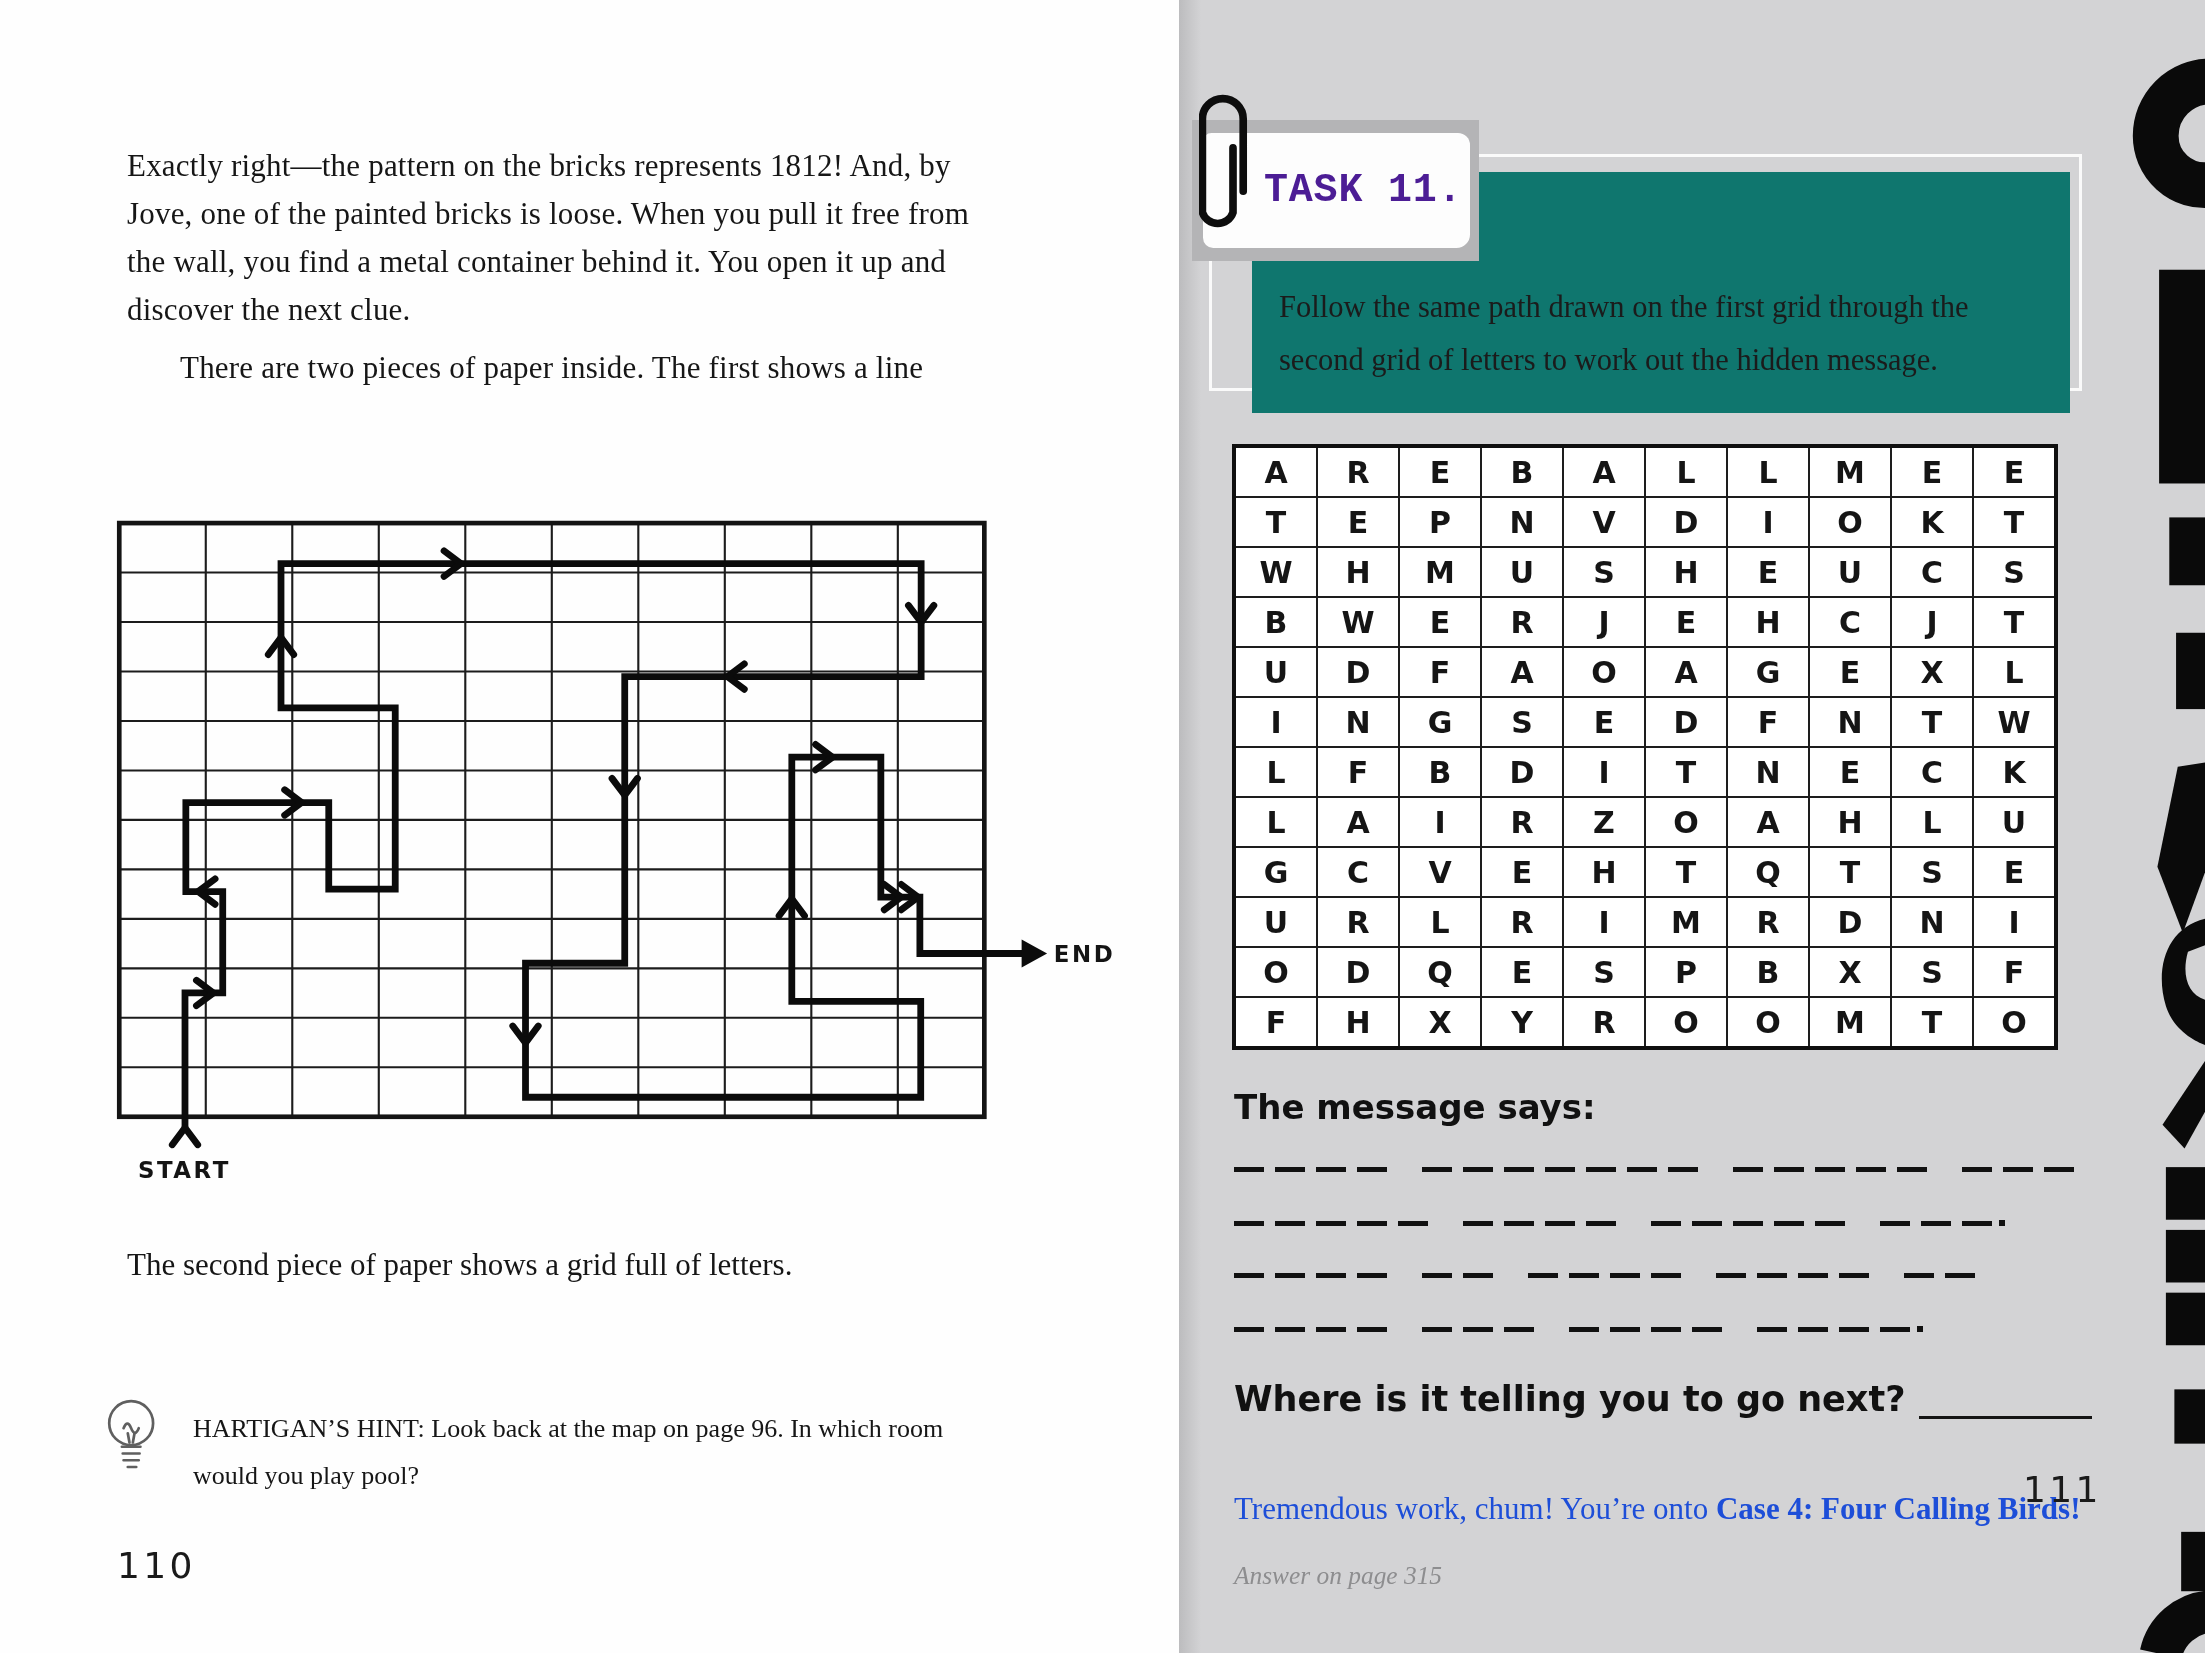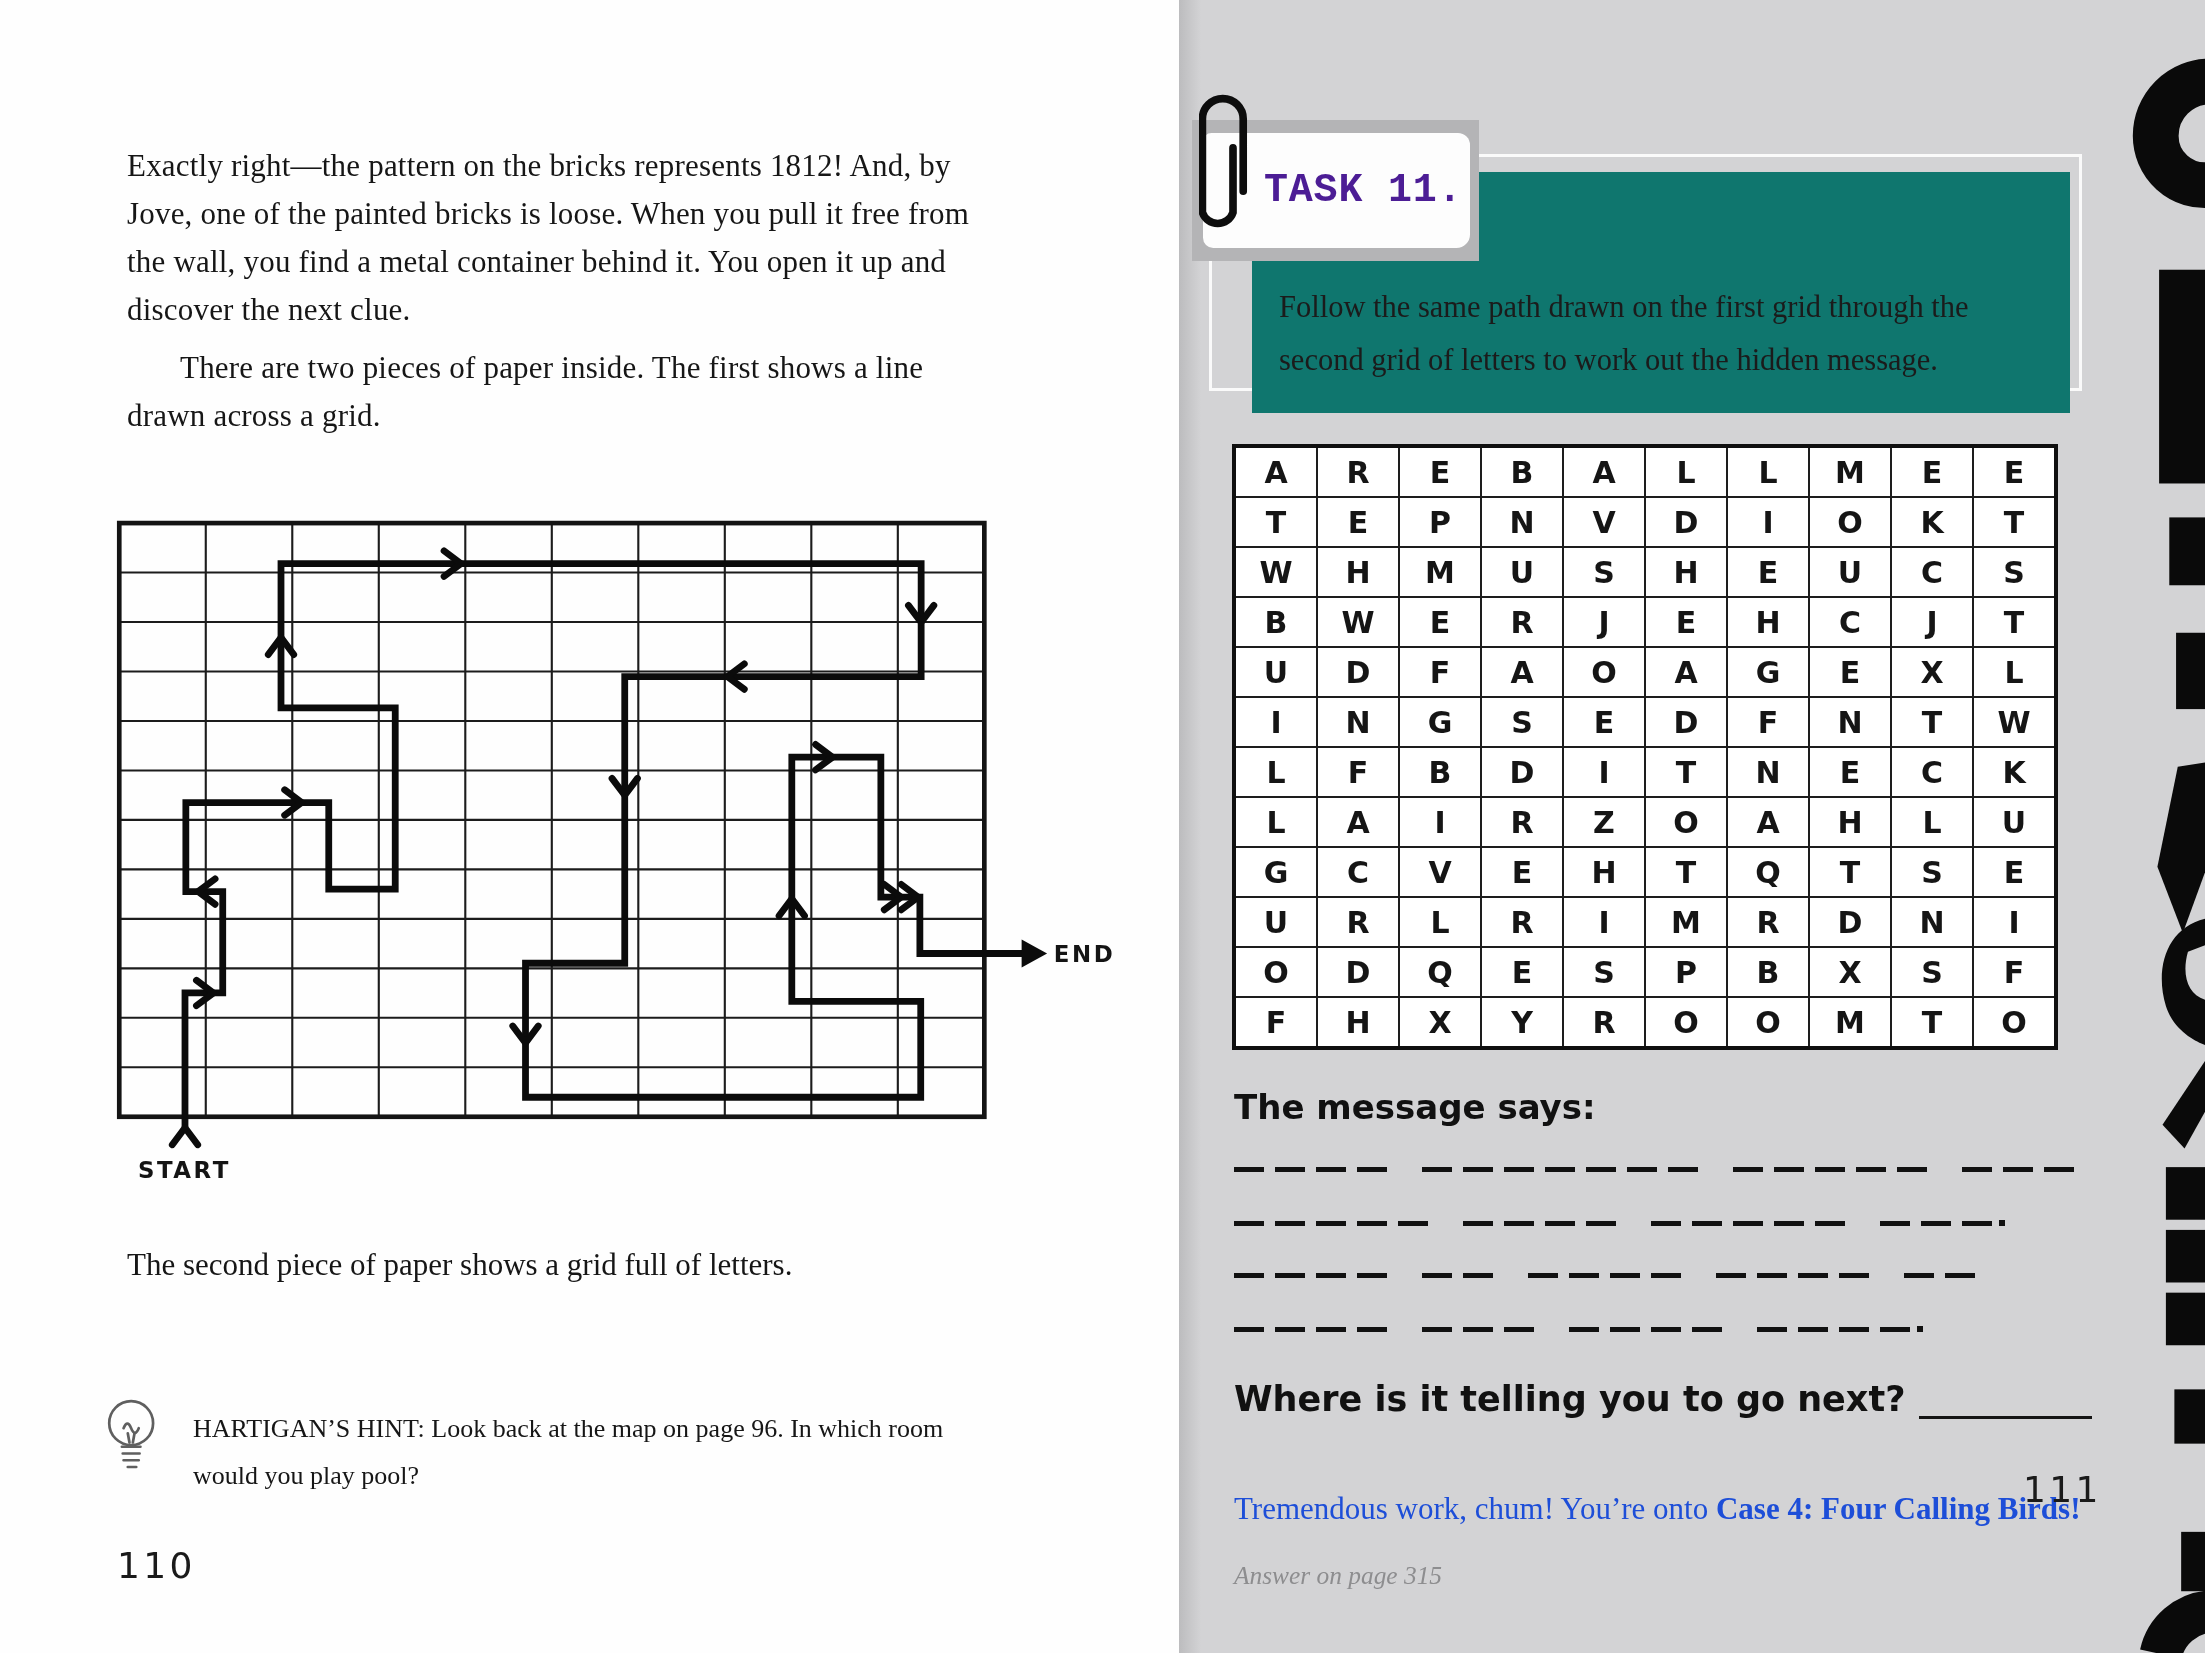--- a/index.html
+++ b/index.html
@@ -78,21 +78,20 @@
 <div class="spread">
 
   <section class="page page-left">
 
     <div class="para">
       <div>Exactly right—the pattern on the bricks represents 1812! And, by</div>
       <div>Jove, one of the painted bricks is loose. When you pull it free from</div>
       <div>the wall, you find a metal container behind it. You open it up and</div>
       <div>discover the next clue.</div>
       <div class="indent">There are two pieces of paper inside. The first shows a line</div>
-      <div>drawn across a grid.</div>
     </div>
 
     <svg id="path-grid-svg" width="1052" height="670" viewBox="0 0 1240 790">
       <g id="grid-lines">
           <line x1="108" y1="6" x2="108" y2="706" class="grid-thin"></line>
           <line x1="210" y1="6" x2="210" y2="706" class="grid-thin"></line>
           <line x1="312" y1="6" x2="312" y2="706" class="grid-thin"></line>
           <line x1="414" y1="6" x2="414" y2="706" class="grid-thin"></line>
           <line x1="516" y1="6" x2="516" y2="706" class="grid-thin"></line>
           <line x1="618" y1="6" x2="618" y2="706" class="grid-thin"></line>

